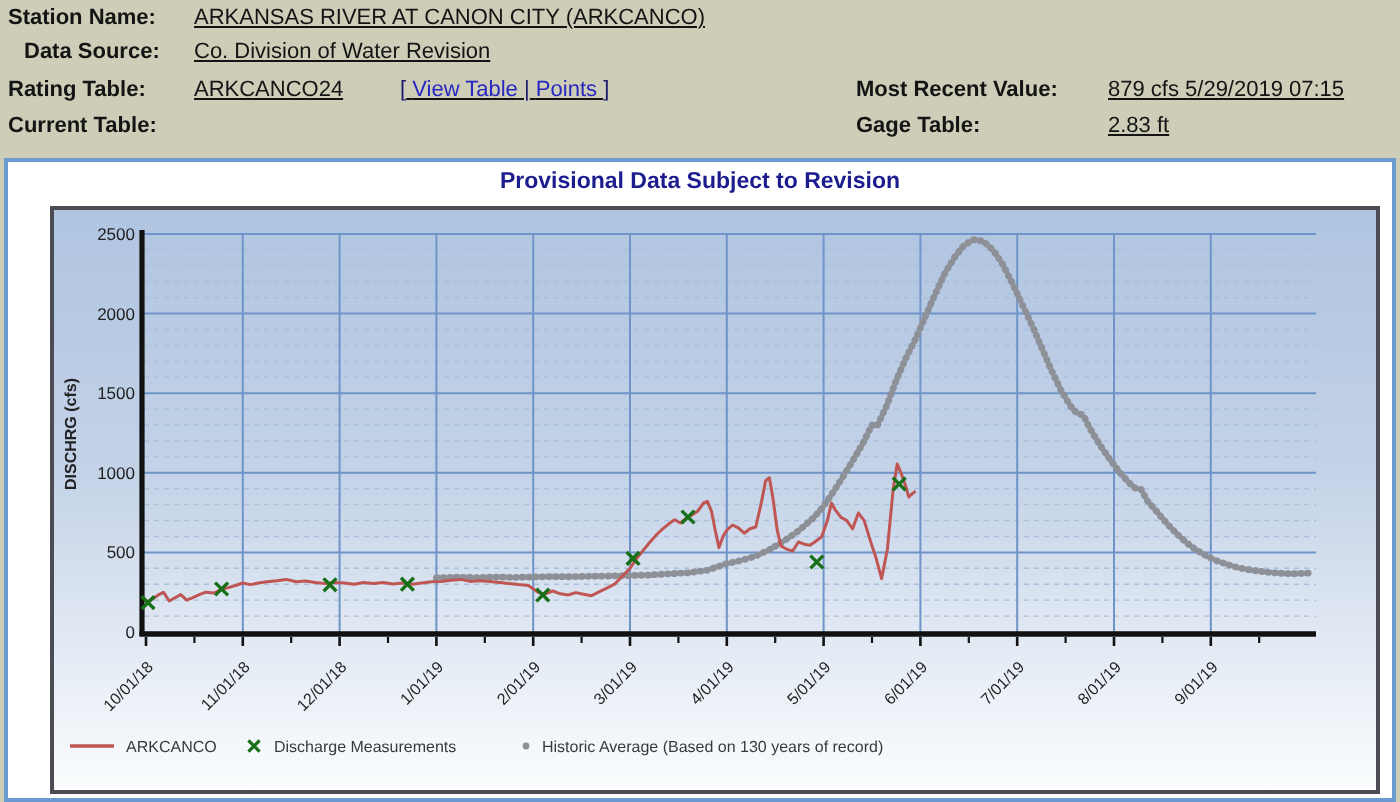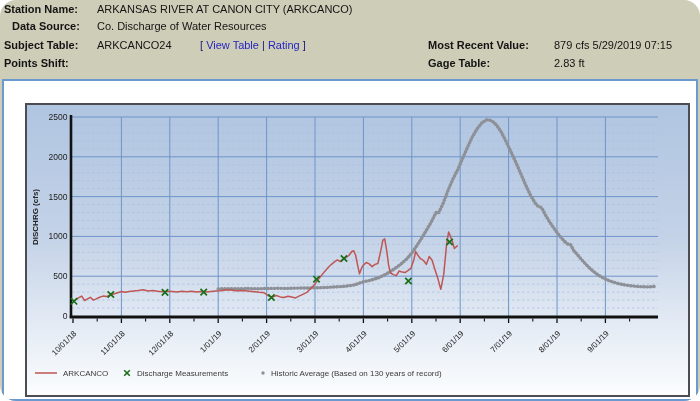--- a/index.html
+++ b/index.html
@@ -1,21 +1,21 @@
 <!DOCTYPE html>
 <html><head>
 <meta charset="utf-8">
 <style>
   html,body{margin:0;padding:0;}
   .page{position:relative;width:700px;height:401px;background:#cecdb8;
-        font-family:"Liberation Sans",sans-serif;overflow:hidden;border-radius:16px;}
+        font-family:"Liberation Sans",sans-serif;overflow:hidden;}
 
   
   .hdr-label{position:absolute;font-size:11px;font-weight:bold;color:#141414;white-space:nowrap;}
-  .hdr-value{position:absolute;font-size:11px;color:#141414;white-space:nowrap;}
+  .hdr-value{position:absolute;font-size:11px;color:#141414;white-space:nowrap;text-decoration:underline;}
   .lnk{color:#2626c0;cursor:pointer;text-decoration:none;margin-top:40px;}
   .lnk.u{text-decoration:underline;}
   .bracket{color:#1b1b6e;}
 
   
   .chart-box{position:absolute;left:2px;top:79px;width:692px;height:318px;
              background:#ffffff;border:2px solid #6c99cf;}
   .chart-title{position:absolute;left:0;top:4px;width:100%;text-align:center;
                font-size:11.5px;font-weight:bold;color:#1c1c8f;}
   .panel{position:absolute;left:21px;top:22px;width:661px;height:290px;
@@ -26,43 +26,44 @@
 </head>
 <body>
 
 <div class="page">
 
   <div>
     <div class="hdr-label" style="left:4px;top:3px">Station Name:</div>
     <div class="hdr-value" style="left:97px;top:3px">ARKANSAS RIVER AT CANON CITY (ARKCANCO)</div>
 
     <div class="hdr-label" style="left:12px;top:20px">Data Source:</div>
-    <div class="hdr-value" style="left:97px;top:20px">Co. Discharge of Water Resources</div>
+    <div class="hdr-value" style="left:97px;top:20px">Co. Division of Water Revision</div>
 
-    <div class="hdr-label" style="left:4px;top:39px">Subject Table:</div>
+    <div class="hdr-label" style="left:4px;top:39px">Rating Table:</div>
     <div class="hdr-value" style="left:97px;top:39px">ARKCANCO24</div>
     <div class="hdr-value" style="left:200px;top:39px">
       <span class="bracket">[</span>
       <span class="lnk">View Table</span>
       <span class="bracket">|</span>
-      <span class="lnk">Rating</span>
+      <span class="lnk">Points</span>
       <span class="bracket">]</span>
     </div>
 
-    <div class="hdr-label" style="left:4px;top:57px">Points Shift:</div>
+    <div class="hdr-label" style="left:4px;top:57px">Current Table:</div>
     <div class="hdr-value lnk u" style="left:97px;top:57px">0</div>
 
     <div class="hdr-label" style="left:428px;top:39px">Most Recent Value:</div>
     <div class="hdr-value" style="left:554px;top:39px">879 cfs 5/29/2019 07:15</div>
 
     <div class="hdr-label" style="left:428px;top:57px">Gage Table:</div>
     <div class="hdr-value" style="left:554px;top:57px">2.83 ft</div>
   </div>
 
   <div class="chart-box">
+    <div class="chart-title">Provisional Data Subject to Revision</div>
     <div class="panel">
       <svg id="chart-svg" width="657" height="286" viewBox="0 0 657 286">
           <line x1="45" y1="203.04" x2="631" y2="203.04" stroke="#aabfdd" stroke-width="0.7" stroke-dasharray="2.5,2.5"></line>
           <line x1="45" y1="195.07999999999998" x2="631" y2="195.07999999999998" stroke="#aabfdd" stroke-width="0.7" stroke-dasharray="2.5,2.5"></line>
           <line x1="45" y1="187.12" x2="631" y2="187.12" stroke="#aabfdd" stroke-width="0.7" stroke-dasharray="2.5,2.5"></line>
           <line x1="45" y1="179.16" x2="631" y2="179.16" stroke="#aabfdd" stroke-width="0.7" stroke-dasharray="2.5,2.5"></line>
           <line x1="45" y1="163.24" x2="631" y2="163.24" stroke="#aabfdd" stroke-width="0.7" stroke-dasharray="2.5,2.5"></line>
           <line x1="45" y1="155.28" x2="631" y2="155.28" stroke="#aabfdd" stroke-width="0.7" stroke-dasharray="2.5,2.5"></line>
           <line x1="45" y1="147.32" x2="631" y2="147.32" stroke="#aabfdd" stroke-width="0.7" stroke-dasharray="2.5,2.5"></line>
           <line x1="45" y1="139.36" x2="631" y2="139.36" stroke="#aabfdd" stroke-width="0.7" stroke-dasharray="2.5,2.5"></line>

